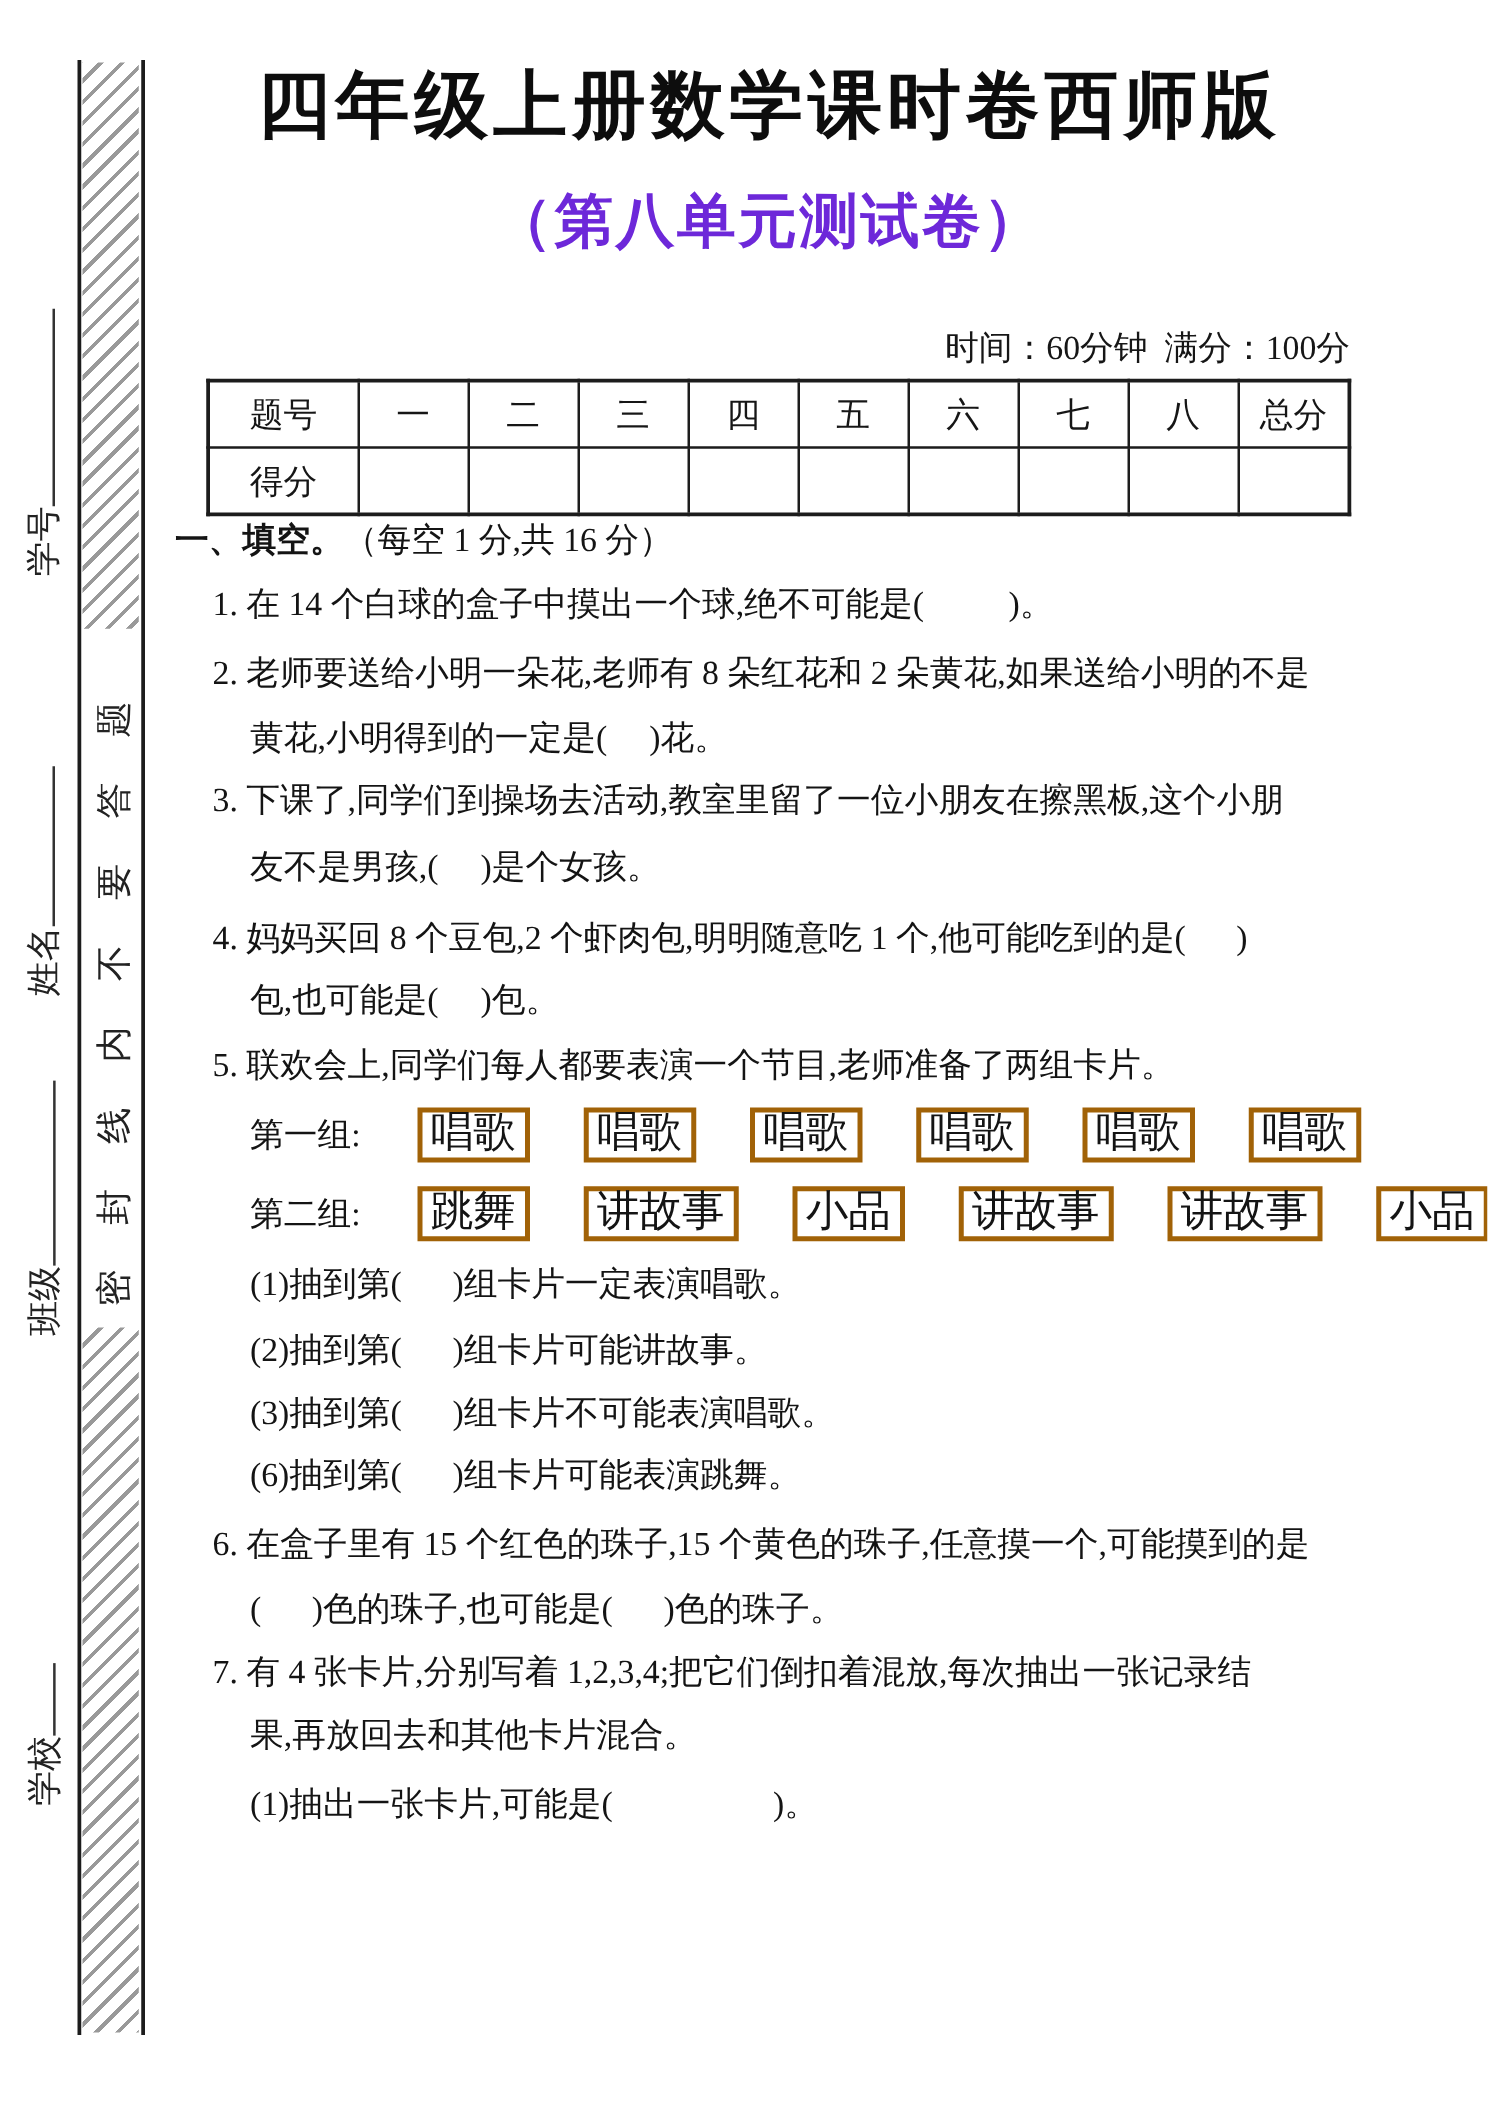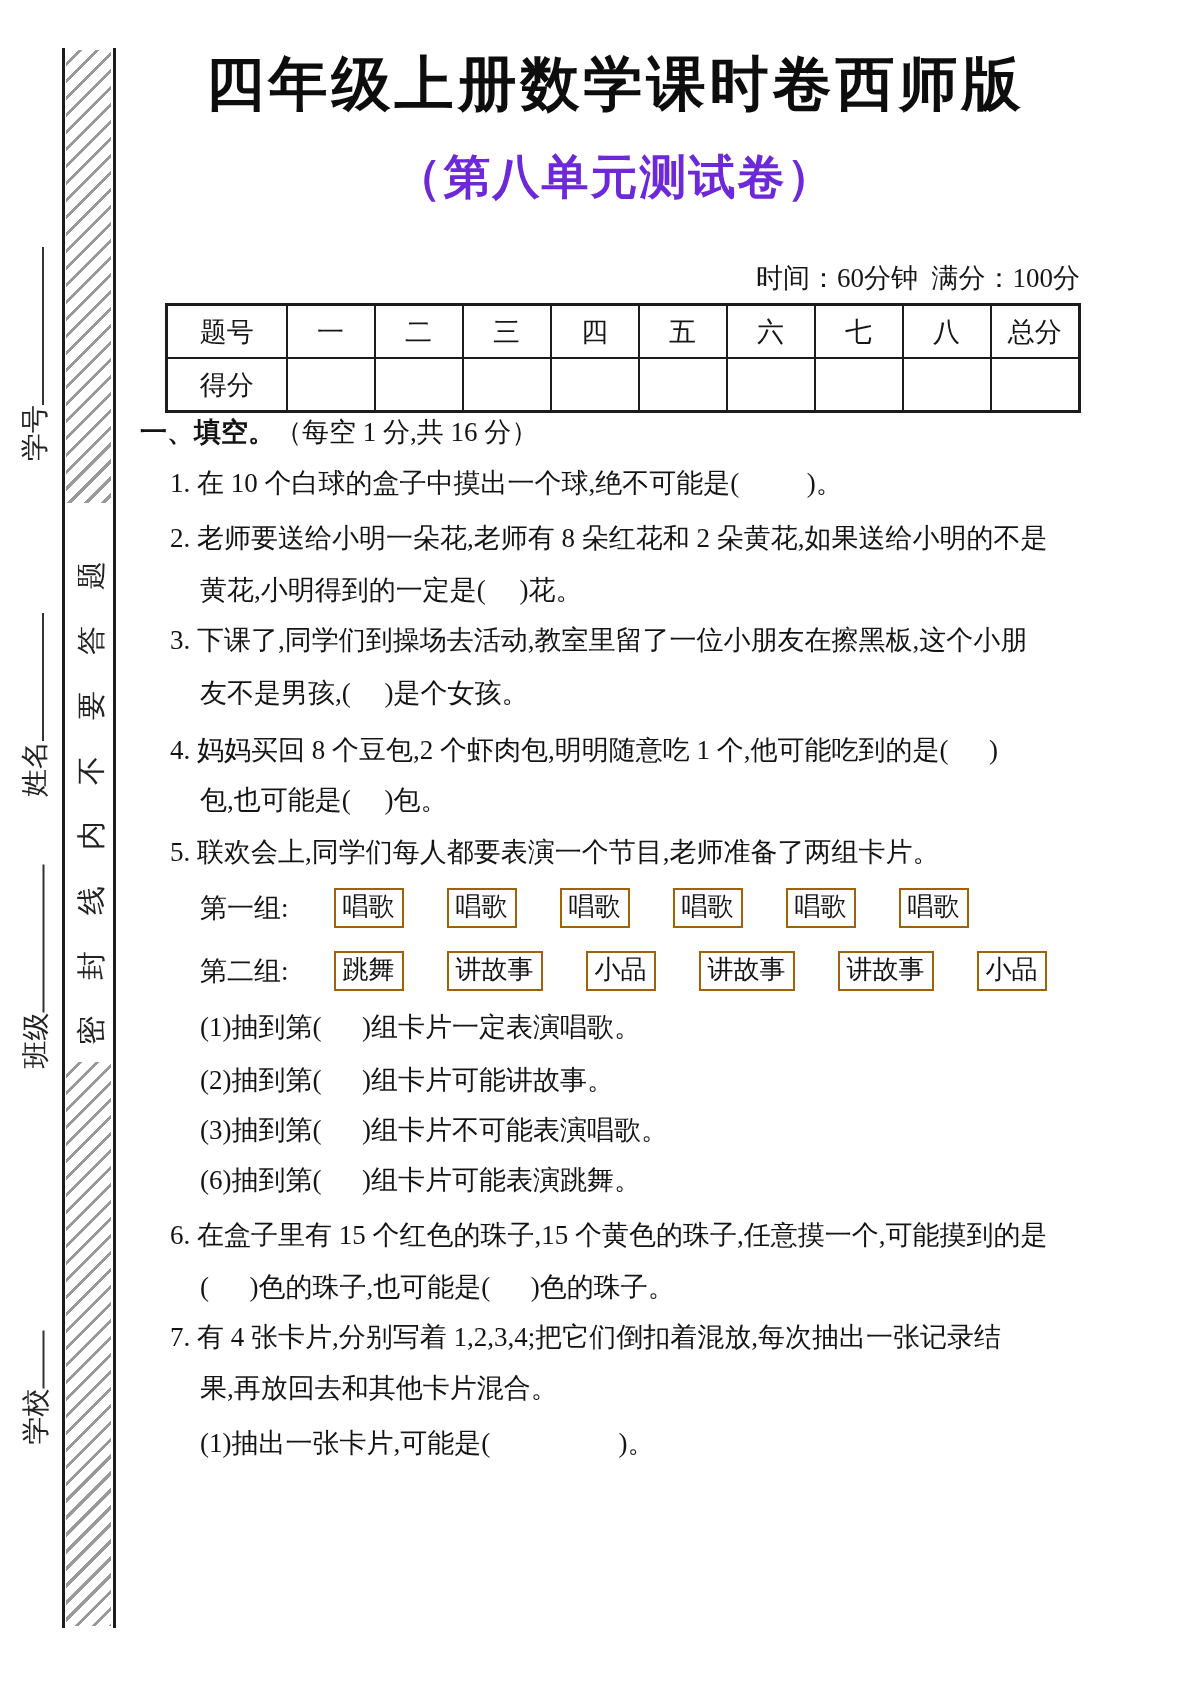--- a/index.html
+++ b/index.html
@@ -71,23 +71,23 @@
   .line{
     position:absolute;height:52px;
     display:flex;align-items:center;
     font-size:27px;white-space:pre;color:#141414;
   }
   .line .bold{font-weight:bold;}
   .cards{gap:43px;}
   .cards .grp-label{margin-right:2px;}
   .card{
     display:inline-block;
-    border:2px solid #a16207;
+    border:4px solid #a16207;
     padding:1px 7px 3px 7px;
-    font-size:26px;line-height:32px;
+    font-size:34px;line-height:32px;
   }
 </style>
 </head>
 <body>
 
 <div class="page">
 
   <div class="vline left"></div>
   <div class="vline right"></div>
   <div class="hatch top"></div>
@@ -141,21 +141,21 @@
       <td></td>
       <td></td>
     </tr>
   </tbody>
     </table>
 
   <div class="line" style="left:140px;top:406px;">
     <span class="bold">一、填空。</span><span>（每空 1 分,共 16 分）</span>
   </div>
 
-  <div class="line" style="left:170px;top:457px;">1. 在 10 个白球的盒子中摸出一个球,绝不可能是(          )。</div>
+  <div class="line" style="left:170px;top:457px;">1. 在 14 个白球的盒子中摸出一个球,绝不可能是(          )。</div>
   <div class="line" style="left:170px;top:512px;">2. 老师要送给小明一朵花,老师有 8 朵红花和 2 朵黄花,如果送给小明的不是</div>
   <div class="line" style="left:200px;top:564px;">黄花,小明得到的一定是(     )花。</div>
   <div class="line" style="left:170px;top:614px;">3. 下课了,同学们到操场去活动,教室里留了一位小朋友在擦黑板,这个小朋</div>
   <div class="line" style="left:200px;top:667px;">友不是男孩,(     )是个女孩。</div>
   <div class="line" style="left:170px;top:724px;">4. 妈妈买回 8 个豆包,2 个虾肉包,明明随意吃 1 个,他可能吃到的是(      )</div>
   <div class="line" style="left:200px;top:774px;">包,也可能是(     )包。</div>
   <div class="line" style="left:170px;top:826px;">5. 联欢会上,同学们每人都要表演一个节目,老师准备了两组卡片。</div>
 
   <div class="line cards" style="left:200px;top:882px;">
     <span class="grp-label">第一组:</span><span class="card">唱歌</span><span class="card">唱歌</span><span class="card">唱歌</span><span class="card">唱歌</span><span class="card">唱歌</span><span class="card">唱歌</span>

